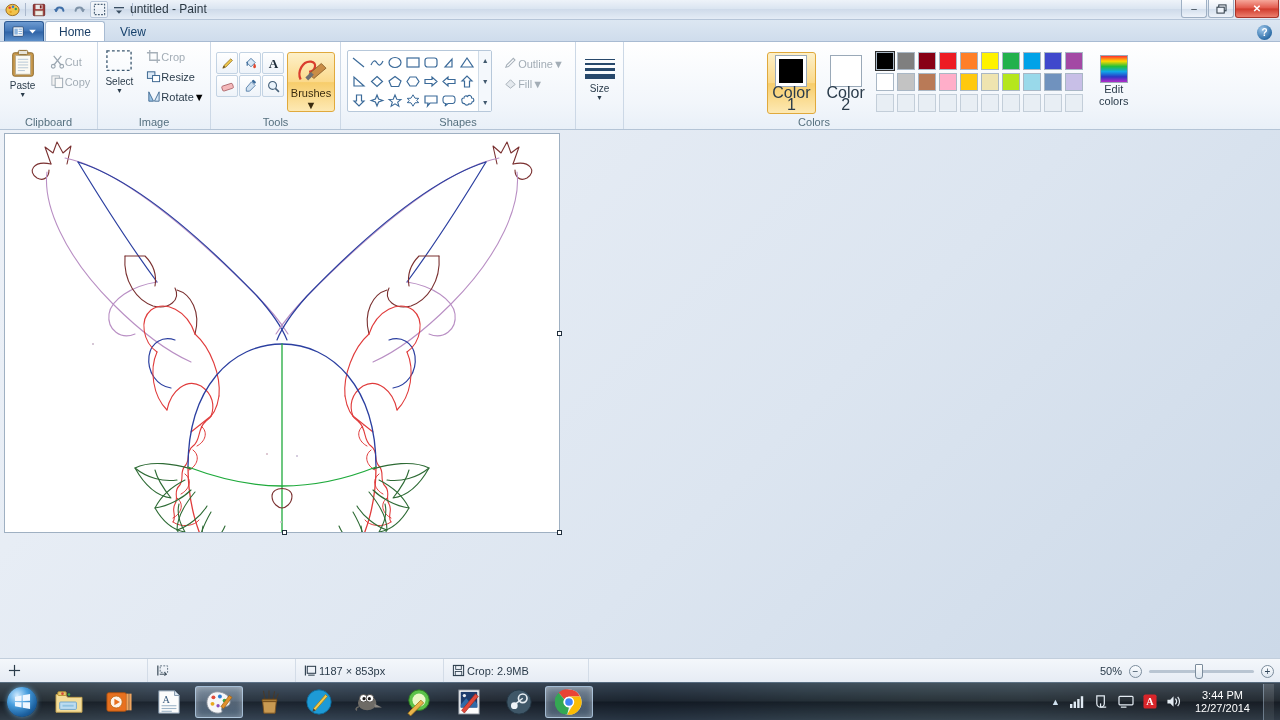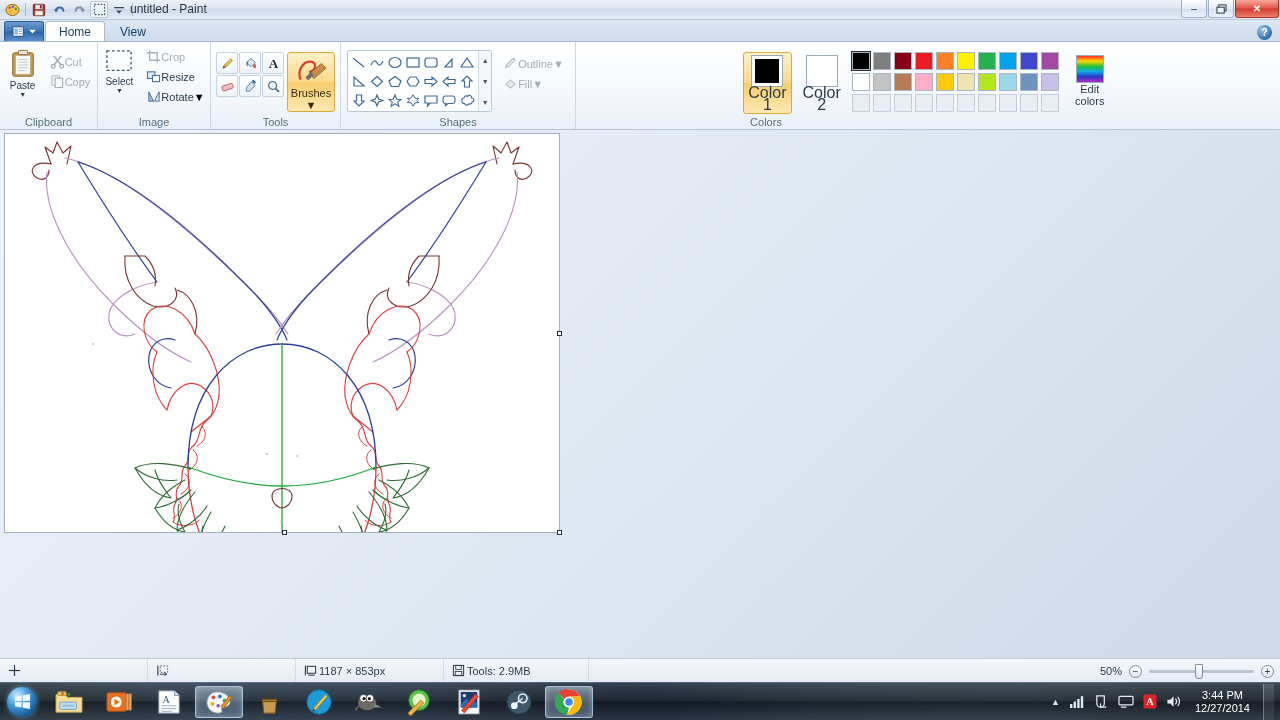--- a/index.html
+++ b/index.html
@@ -586,20 +586,34 @@
                 <path d="M3 9 L8 4 L13 9 L8 13 Z" fill="#e4e9ee" stroke="#a6b0b9" stroke-width="1"></path>
               </svg>
               <span class="lbl">Fill</span>
               <span class="caret" style="color:#a3adb6">▼</span>
             </div>
           </div>
         </div>
         <div class="rgroup-label">Shapes</div>
       </div>
 
+      <div class="rgroup" style="width:48px">
+        <div class="rgroup-body" style="padding-top:7px">
+          <div class="bigbtn">
+            <div class="size-icon">
+              <i style="height:1px"></i>
+                <i style="height:2px"></i>
+                <i style="height:3px"></i>
+                <i style="height:5px"></i>
+            </div>
+            <span class="lbl" style="margin-top:4px">Size</span>
+            <span class="caret">▼</span>
+          </div>
+        </div>
+      </div>
 
       <div class="rgroup" style="width:auto;flex:1">
         <div class="rgroup-body" style="padding-top:6px;gap:6px;align-items:flex-start">
           <div class="colorbig-wrap sel">
             <div class="colorbig">
               <span id="c1" style="background: rgb(0, 0, 0);"></span>
             </div>
             <div class="lbl">Color</div>
             <div class="lbl">1</div>
           </div>
@@ -778,21 +792,21 @@
           <line x1="4.5" y1="12" x2="11.5" y2="12" stroke="#2b3c4b" stroke-width="1.1"></line>
         </svg>
         <span>1187 × 853px</span>
       </div>
       <div class="sb-cell w4">
         <svg width="13" height="13" viewBox="0 0 14 14">
           <rect x="1.5" y="1.5" width="11" height="11" fill="none" stroke="#2b3c4b" stroke-width="1.1"></rect>
           <rect x="4" y="1.8" width="6" height="4" fill="none" stroke="#2b3c4b" stroke-width=".9"></rect>
           <rect x="3.5" y="8" width="7" height="4.2" fill="none" stroke="#2b3c4b" stroke-width=".9"></rect>
         </svg>
-        <span>Tools: 2.9MB</span>
+        <span>Crop: 2.9MB</span>
       </div>
       <div class="zoomarea">
         <span>50%</span>
         <div class="zcircle">−</div>
         <div class="ztrack">
           <div class="zthumb"></div>
         </div>
         <div class="zcircle">+</div>
       </div>
     </div>

